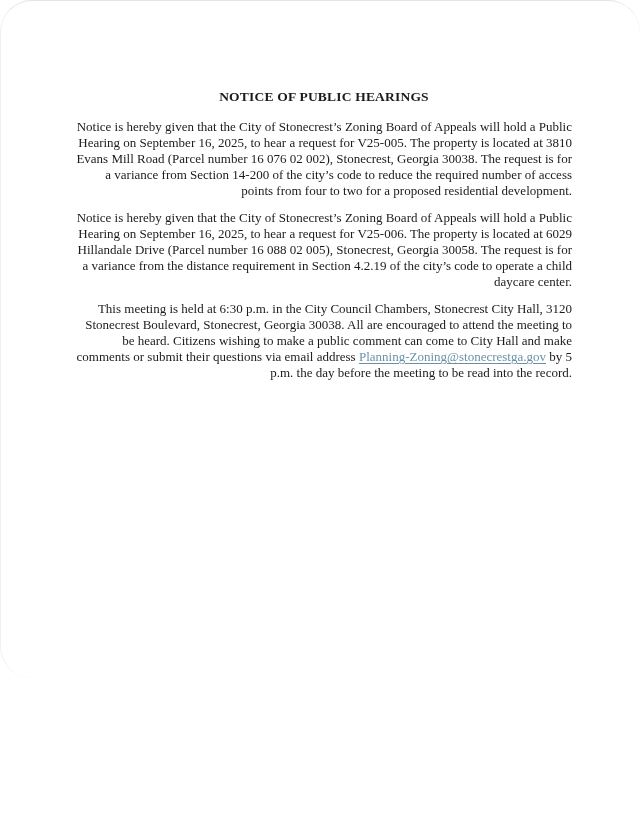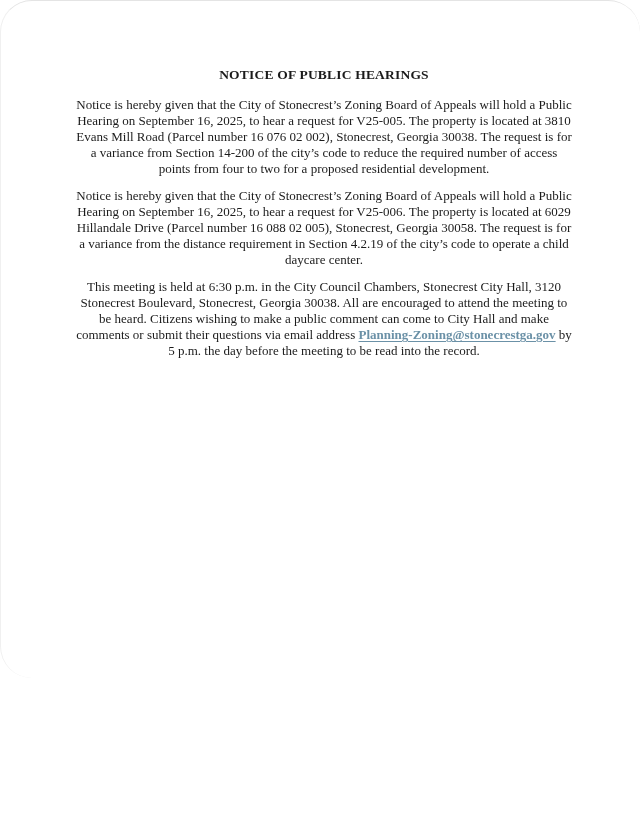--- a/index.html
+++ b/index.html
@@ -8,45 +8,44 @@
     background: #ffffff;
     font-family: "Liberation Serif", "DejaVu Serif", serif;
   }
   .page {
     position: relative;
     width: 640px;
     height: 678px;
     background: #ffffff;
     border-top: 1px solid #e4e4e4;
     border-left: 1px solid #f0f0f0;
-    padding: 66px 68px 0 75px;
+    padding: 88px 68px 0 75px;
     border-radius: 32px;
   }
   .doc-title {
     text-align: center;
     font-weight: bold;
     font-size: 13.5px;
     line-height: 15px;
     color: #1b1b1b;
     letter-spacing: 0.2px;
     margin-bottom: 15px;
   }
   .para {
     font-size: 13px;
     line-height: 16px;
     color: #1b1b1b;
-    text-align: center;
+    text-align: right;
     white-space: pre-wrap;
     margin-bottom: 11px;
   }
   .para a {
     text-decoration: underline;
     text-underline-offset: 2px;
     cursor: pointer;
-    font-weight: bold;
   }
 </style>
 </head>
 <body>
 
 <div class="page">
 
   <div class="doc-title">NOTICE OF PUBLIC HEARINGS</div>
 
   <p class="para">Notice is hereby given that the City of Stonecrest’s Zoning Board of Appeals will hold a Public Hearing on September 16, 2025, to hear a request for V25-005. The property is located at 3810 Evans Mill Road (Parcel number 16 076 02 002), Stonecrest, Georgia 30038. The request is for a variance from Section 14-200 of the city’s code to reduce the required number of access points from four to two for a proposed residential development.</p>

